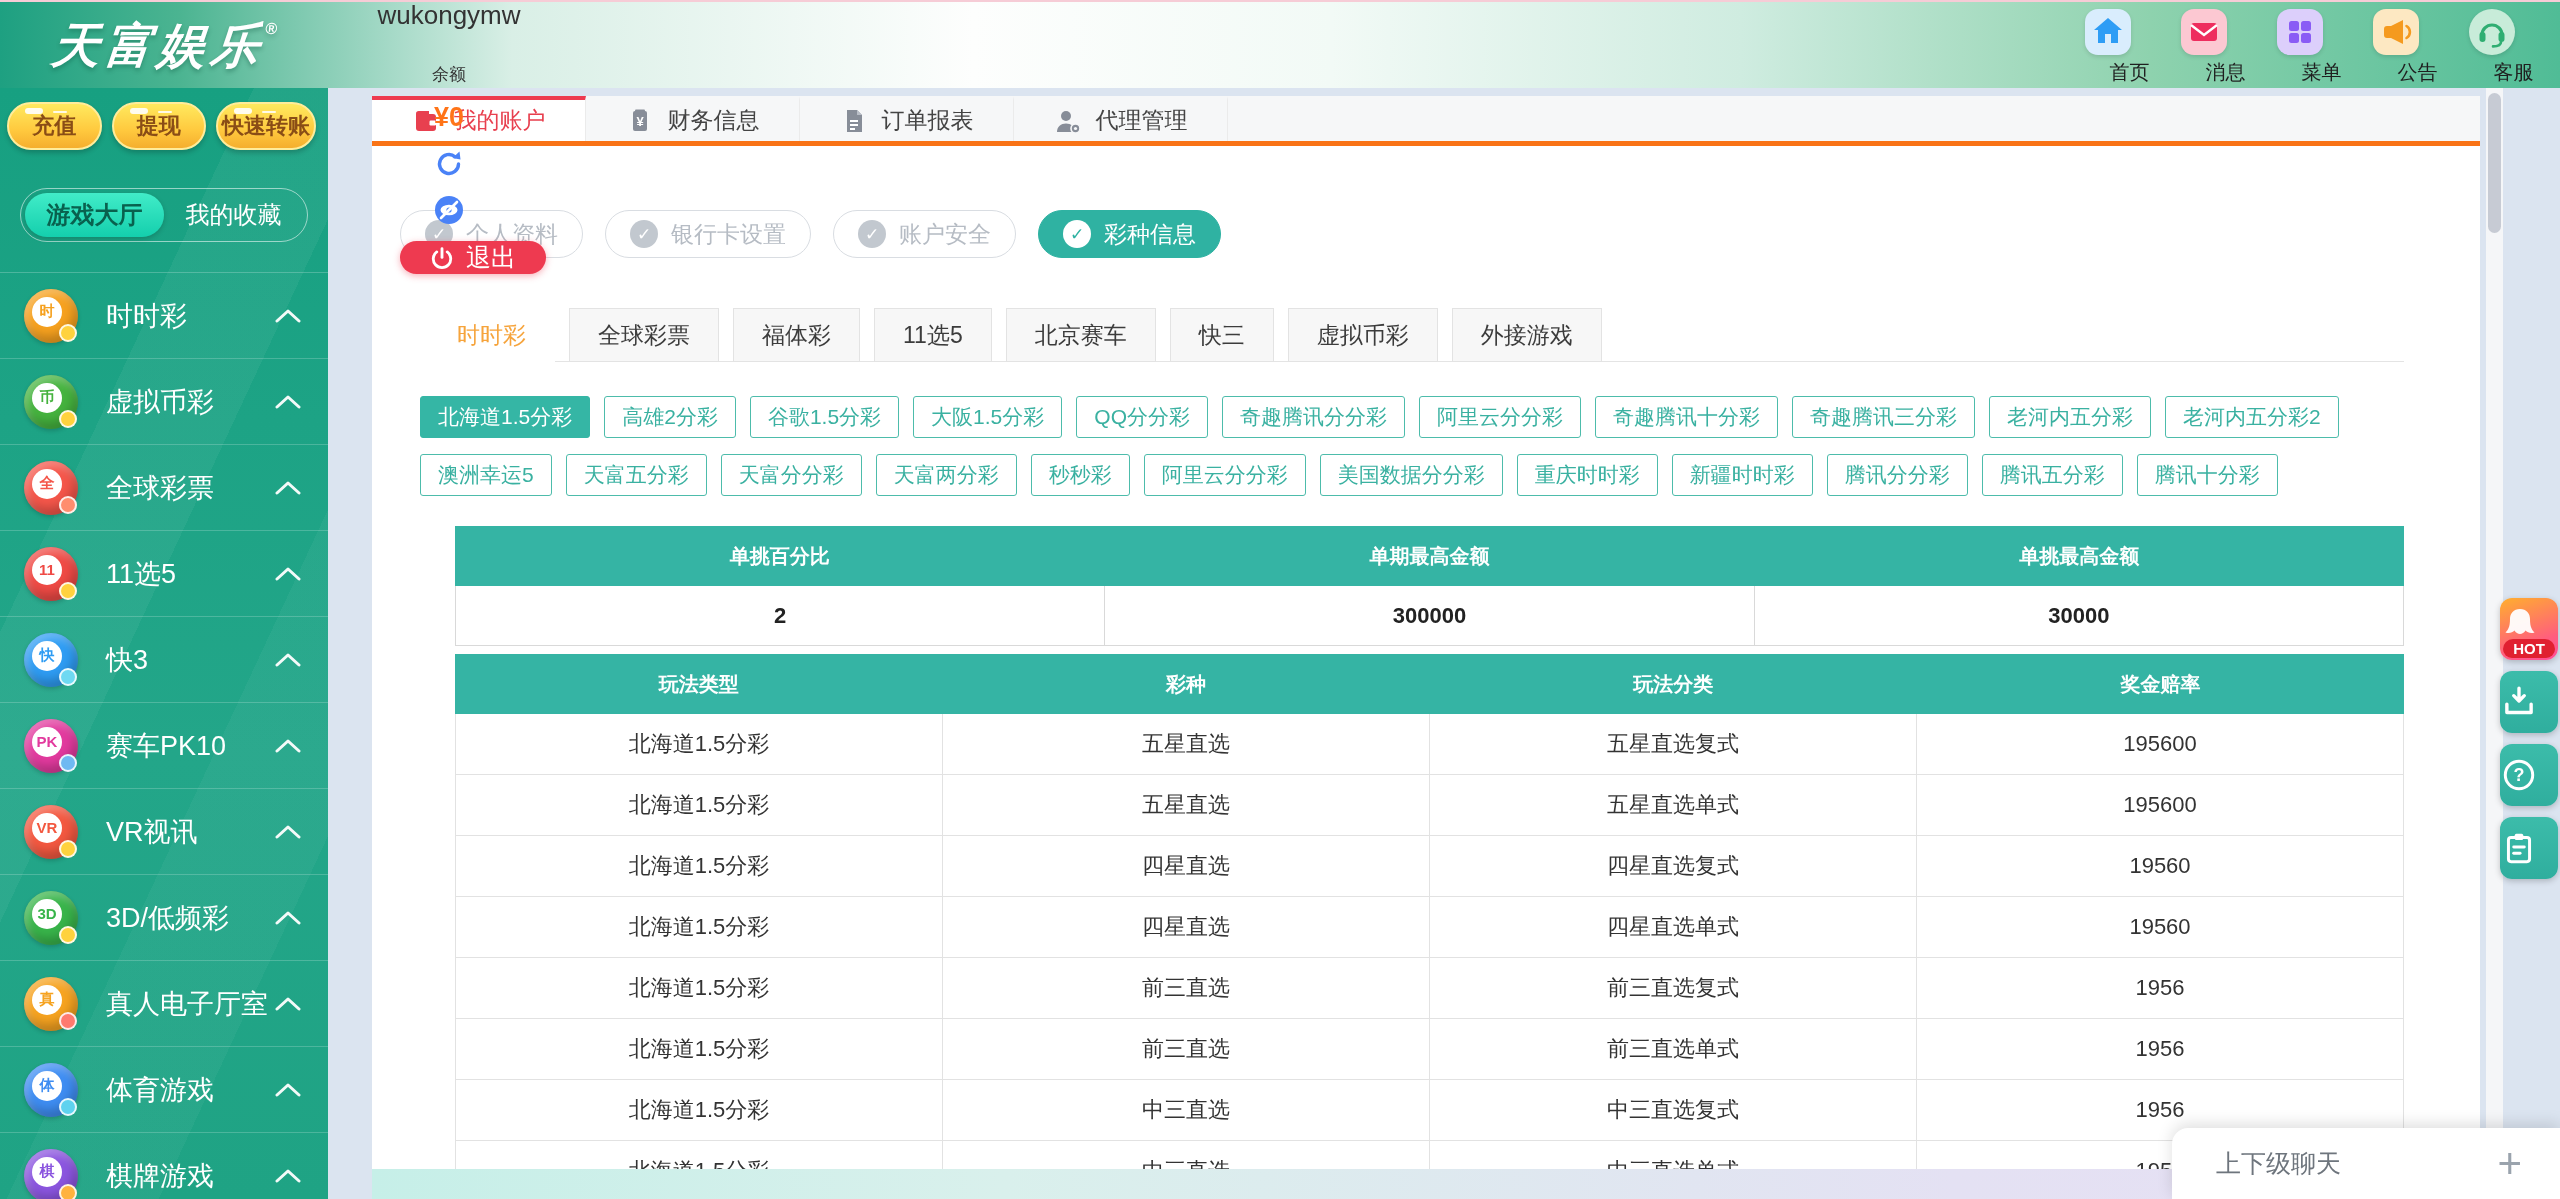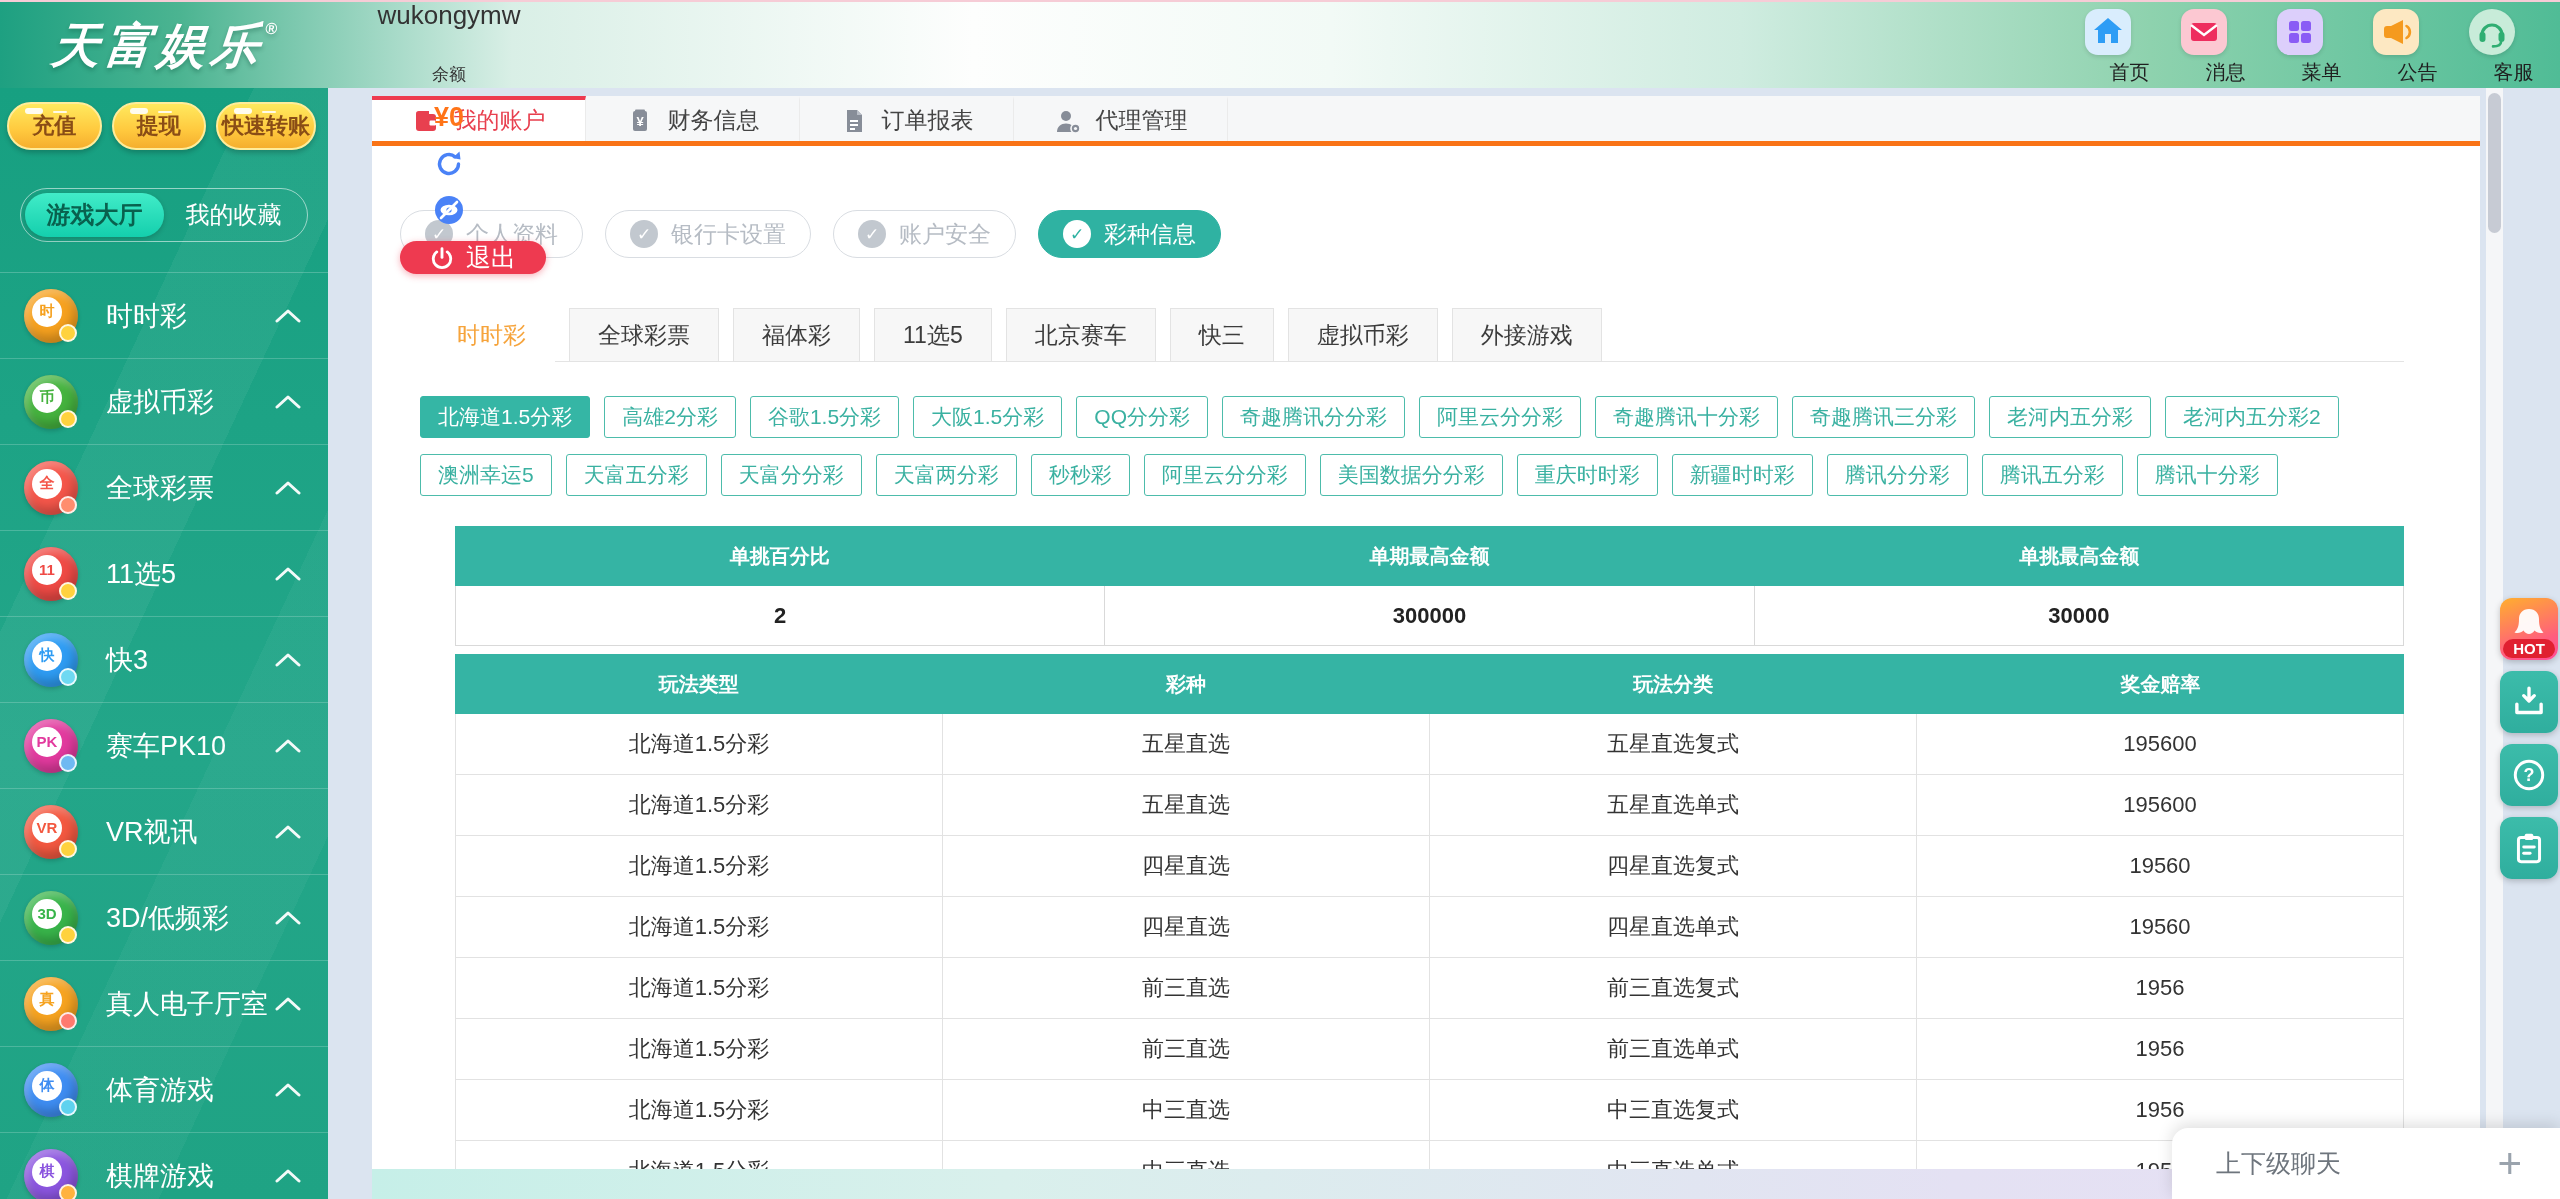--- a/index.html
+++ b/index.html
@@ -93,21 +93,21 @@
 
   .bottom-band { position:absolute; left:0; bottom:0; width:100%; height:30px; z-index:12;
     background:linear-gradient(90deg,#c6efe8,#d9f0ec 30%,#e4e1f3 75%,#e6e0f4); }
 
   
   .scrollbar { position:absolute; left:2486px; top:88px; width:17px; height:1111px; background:#f5f6f8; z-index:20; }
   .thumb { width:13px; margin:5px auto 0; height:140px; border-radius:7px; background:#c7cbd4; }
 
   .floaters { position:absolute; right:2px; top:598px; width:58px; display:flex; flex-direction:column; gap:11px; z-index:40; }
   .floater { width:58px; height:62px; border:none; border-radius:12px; position:relative;
-    background:linear-gradient(180deg,#3cbcaa,#2fae9e); display:flex; align-items:center; justify-content:center;
+    background:linear-gradient(180deg,#3cbcaa,#2fae9e); display:flex; align-items:center; justify-content:flex-start;
     box-shadow:0 2px 6px rgba(0,0,0,.22); }
   .floater.hot { background:linear-gradient(160deg,#ffaf2e,#ff5d7e 70%,#ff4e9a); }
   .hot-badge { position:absolute; left:3px; right:3px; bottom:2px; background:#e02030; color:#fff; font-size:15px;
     font-weight:bold; text-align:center; border-radius:10px 10px 9px 9px; line-height:19px; height:19px; }
 
   .chat { position:absolute; left:2172px; top:1128px; width:388px; height:71px; background:#fff; border-radius:16px 0 0 0;
     box-shadow:0 -4px 16px rgba(0,0,0,.13); display:flex; align-items:center; padding:0 38px 0 44px; z-index:50; cursor:pointer; }
   .chat-title { flex:1; font-size:25px; color:#6e757d; }
   .chat-plus { font-size:42px; color:#9aa3ad; font-weight:300; line-height:1; }
 </style>

